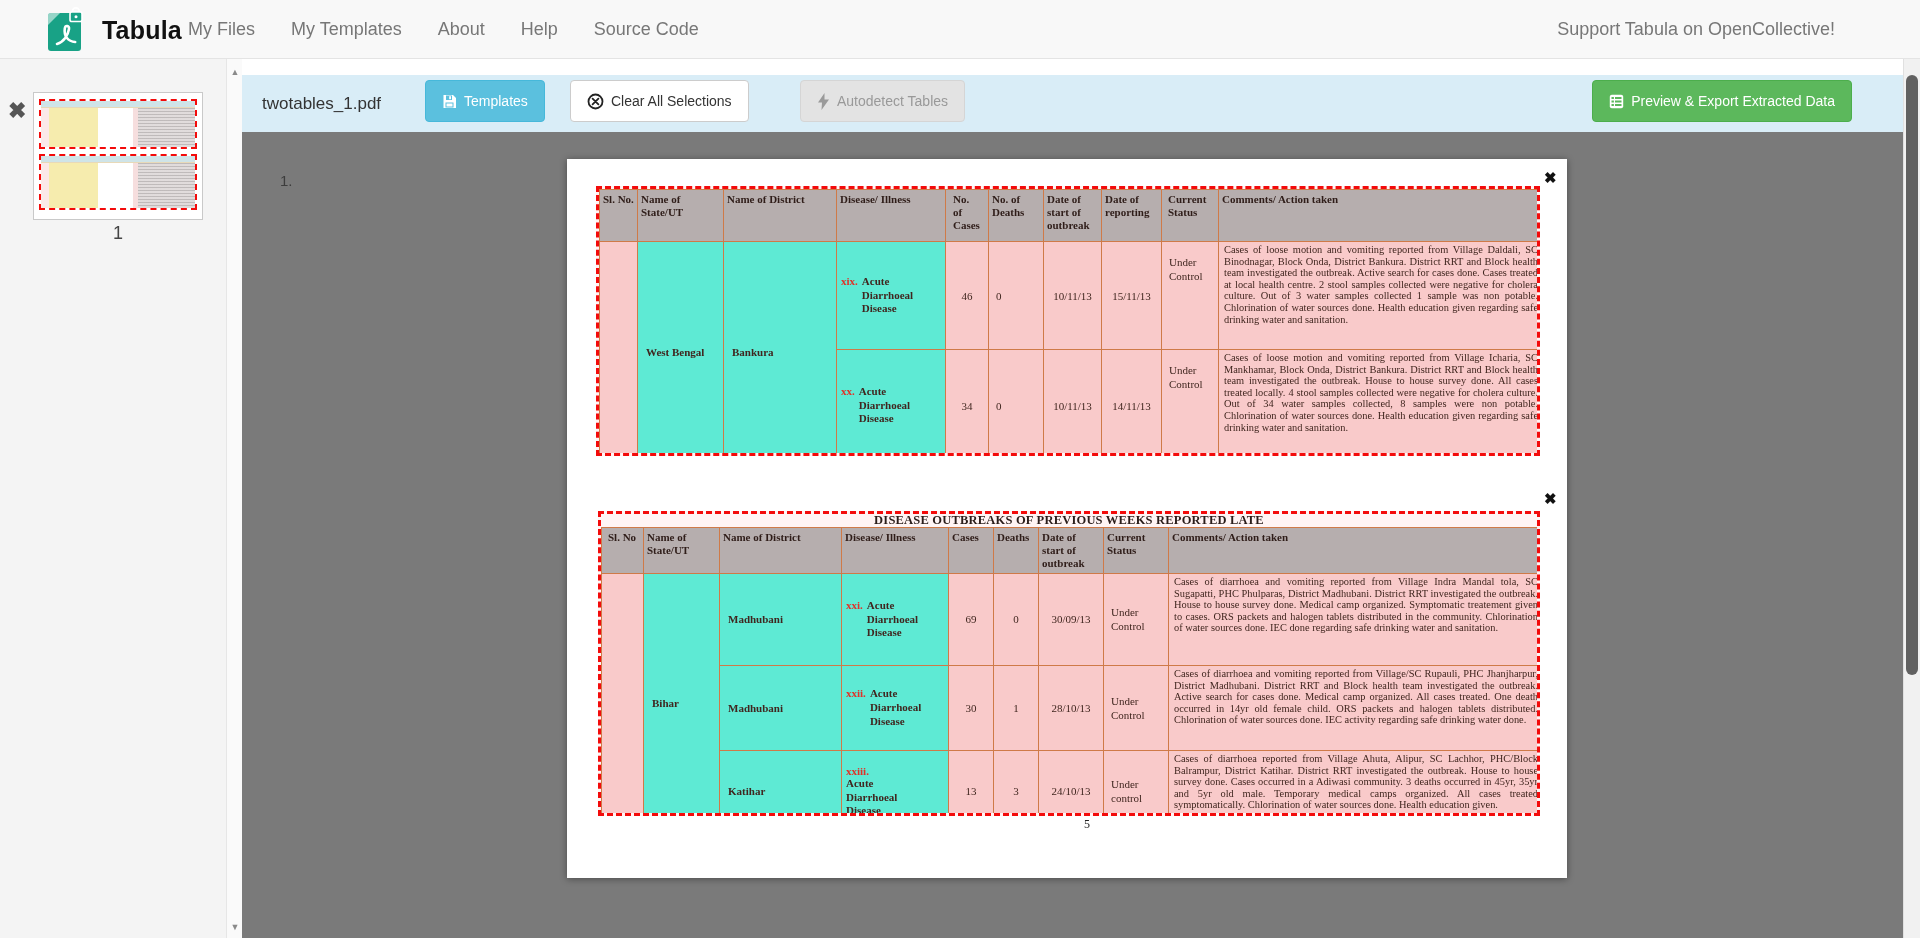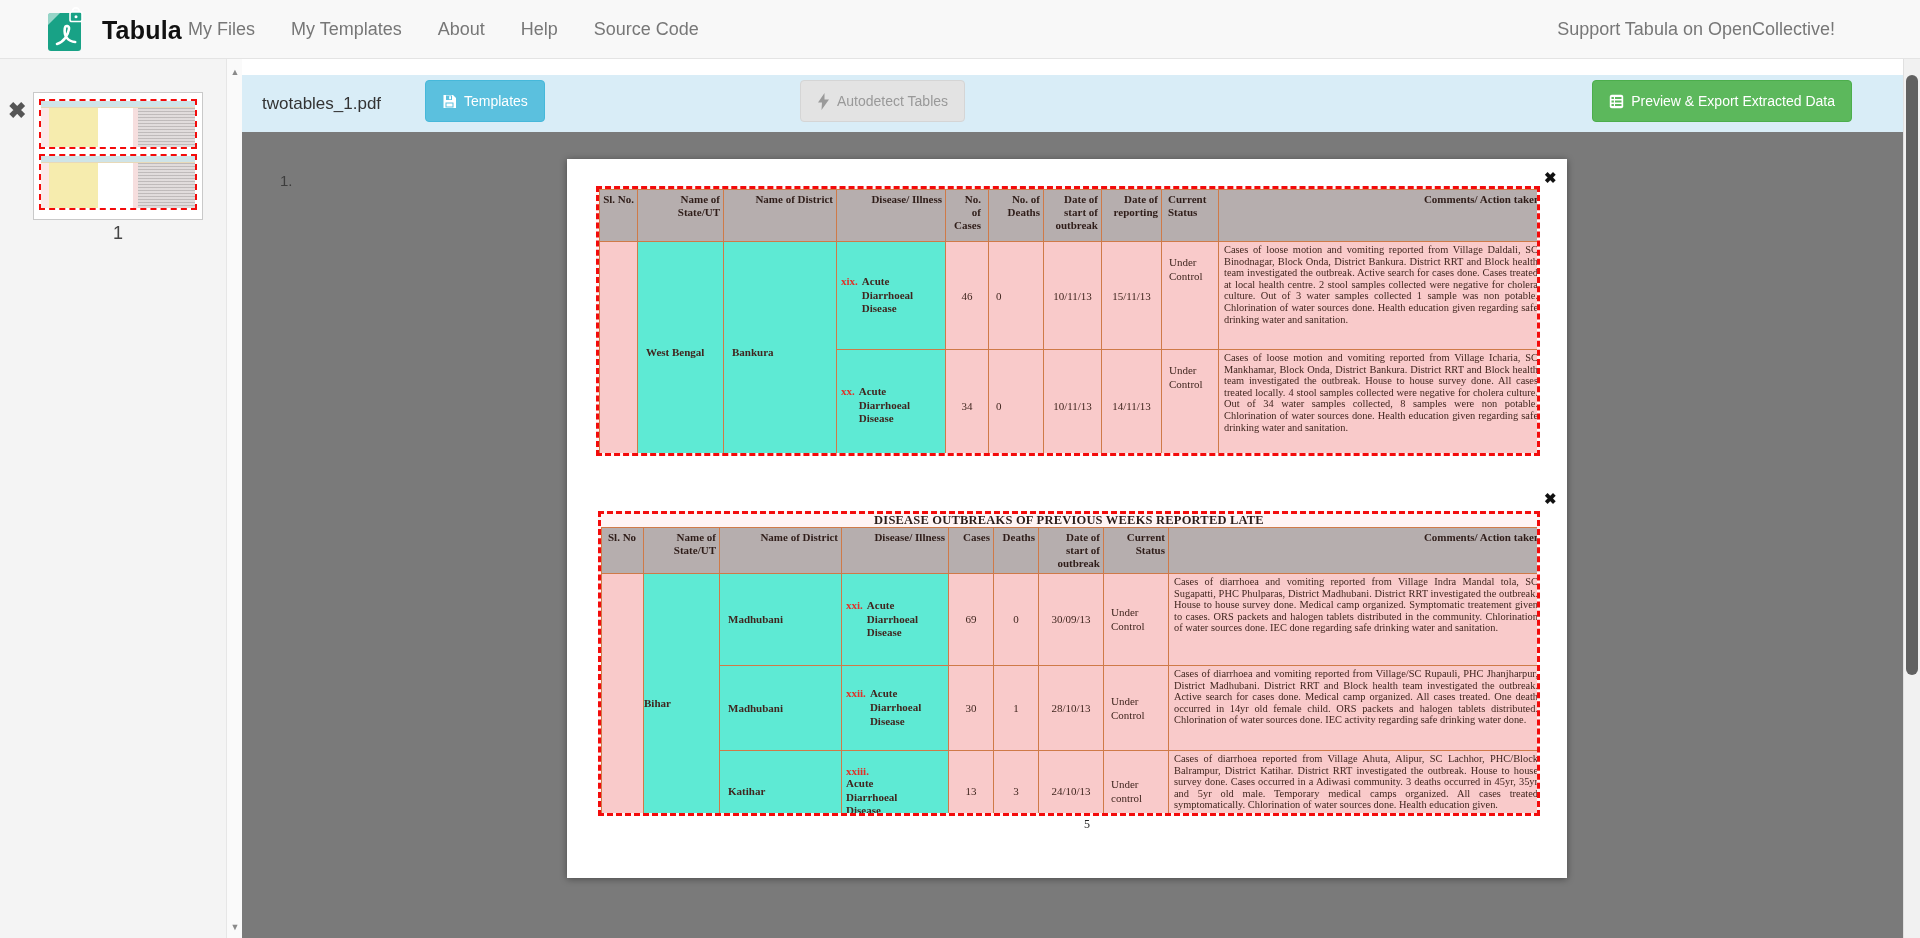--- a/index.html
+++ b/index.html
@@ -51,21 +51,21 @@
   .sel1 { left:29px; top:27px; width:944px; height:270px; }
   .sel2 { left:31px; top:352px; width:942px; height:305px; }
   .sel-close { position:absolute; font-size:15px; font-weight:bold; color:#111; cursor:pointer; line-height:1; z-index:6; }
   .sel-close.c1 { left:977px; top:11px; }
   .sel-close.c2 { left:977px; top:332px; }
 
   
   .t2-title { font-family:"Liberation Serif",serif; font-weight:bold; font-size:12.5px; color:#2a1d1a; text-align:center; height:13px; line-height:13px; letter-spacing:0.2px; }
   table.pdftable { width:100%; border-collapse:collapse; table-layout:fixed; font-family:"Liberation Serif",serif; color:#40261f; }
   .pdftable th, .pdftable td { border:1px solid #cf7a48; overflow:hidden; }
-  .pdftable th { background:#b6aeae; color:#2f1d19; font-size:11px; font-weight:bold; vertical-align:top; padding:3px 3px; line-height:1.18; text-align:right; }
+  .pdftable th { background:#b6aeae; color:#2f1d19; font-size:11px; font-weight:bold; vertical-align:top; padding:3px 3px; line-height:1.18; text-align:left; }
   .pdftable th.left { text-align:left; padding-left:6px; }
   .pdftable th.narrow { padding:3px 7px; }
   td.orange { background:#5eead4; }
   td.pink { background:#f9caca; }
   td.bold { font-weight:bold; font-size:11.5px; padding-left:8px; }
   td.cell { font-size:11px; vertical-align:middle; }
   td.center { text-align:center; }
   td.disease { padding:2px 2px 2px 4px; }
   .rn { color:#e03228; font-weight:bold; font-size:11px; vertical-align:top; display:inline-block; margin-right:4px; }
   .dn { display:inline-block; width:66px; font-weight:bold; font-size:11px; line-height:1.25; vertical-align:top; }
@@ -137,20 +137,29 @@
         <path d="M1.5,1 h9.5 l3,3 v10 h-12.5 z" fill="#ffffff"></path>
         <rect x="4" y="1.5" width="6" height="4.5" fill="#5bc0de"></rect>
         <rect x="7.2" y="2.2" width="1.8" height="3" fill="#ffffff"></rect>
         <rect x="3.5" y="8.5" width="8" height="5" fill="#5bc0de"></rect>
         <rect x="4.5" y="9.5" width="6" height="3" fill="#ffffff"></rect>
       </svg>
     </span>
     <span>Templates</span>
   </div>
 
+  <div class="btn btn-clear">
+    <span class="icon">
+      <svg width="17" height="17" viewBox="0 0 17 17">
+        <circle cx="8.5" cy="8.5" r="7" fill="none" stroke="#222" stroke-width="1.8"></circle>
+        <path d="M5.6,5.6 L11.4,11.4 M11.4,5.6 L5.6,11.4" stroke="#222" stroke-width="1.8" stroke-linecap="round"></path>
+      </svg>
+    </span>
+    <span>Clear All Selections</span>
+  </div>
 
   <div class="btn btn-autodetect">
     <span class="icon">
       <svg width="13" height="17" viewBox="0 0 13 17">
         <path d="M7.5,0 L1,9.5 h4 L4.5,17 L12,6.5 h-4.5 z" fill="#9a9a9a"></path>
       </svg>
     </span>
     <span>Autodetect Tables</span>
   </div>
 
@@ -253,21 +262,21 @@
           <th>Name of District</th>
           <th>Disease/ Illness</th>
           <th>Cases</th>
           <th>Deaths</th>
           <th>Date of start of outbreak</th>
           <th>Current Status</th>
           <th>Comments/ Action taken</th>
         </tr>
         <tr style="height:92px">
           <td class="pink" rowspan="3"></td>
-          <td class="orange bold cell" rowspan="3" style="padding-left:0">Bihar</td>
+          <td class="orange bold cell" rowspan="3" style="padding-left:8px">Bihar</td>
           <td class="orange bold cell">Madhubani</td>
           <td class="orange cell disease">
             <span class="rn">xxi.</span><span class="dn">Acute Diarrhoeal Disease</span>
           </td>
           <td class="pink cell center">69</td>
           <td class="pink cell center">0</td>
           <td class="pink cell center">30/09/13</td>
           <td class="pink status">Under Control</td>
           <td class="pink comments">Cases of diarrhoea and vomiting reported from Village Indra Mandal tola, SC Sugapatti, PHC Phulparas, District Madhubani. District RRT investigated the outbreak. House to house survey done. Medical camp organized. Symptomatic treatement given to cases. ORS packets and halogen tablets distributed in the community. Chlorination of water sources done. IEC done regarding safe drinking water and sanitation.</td>
         </tr>

